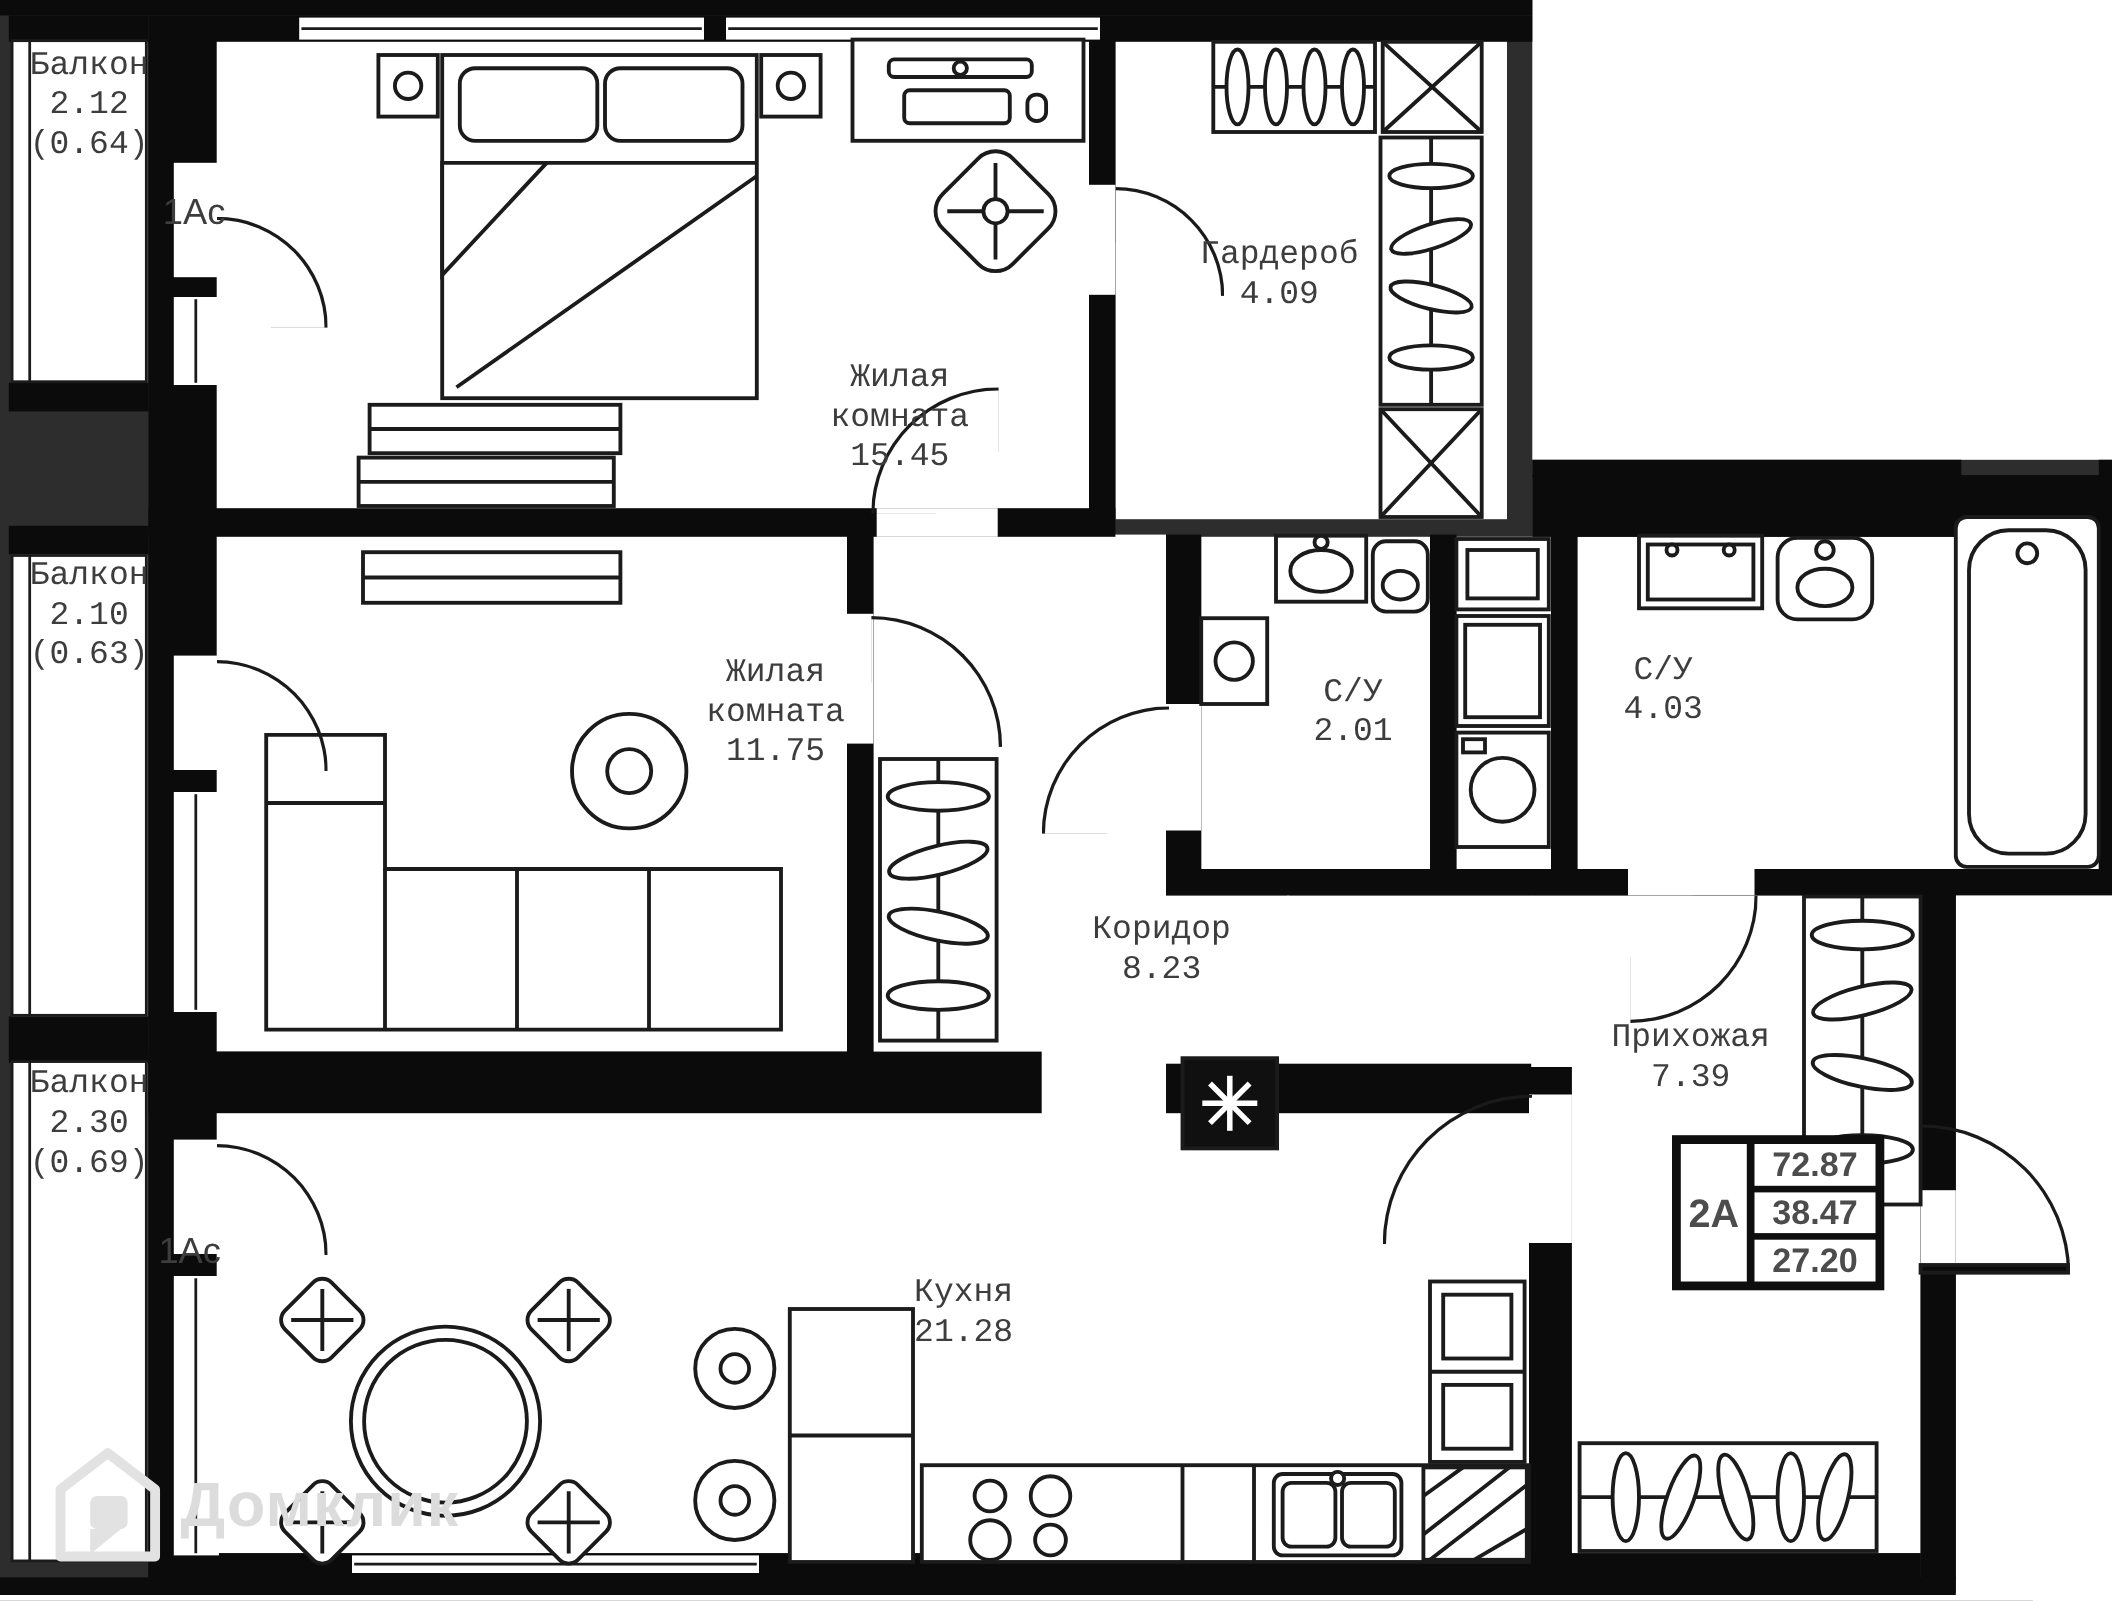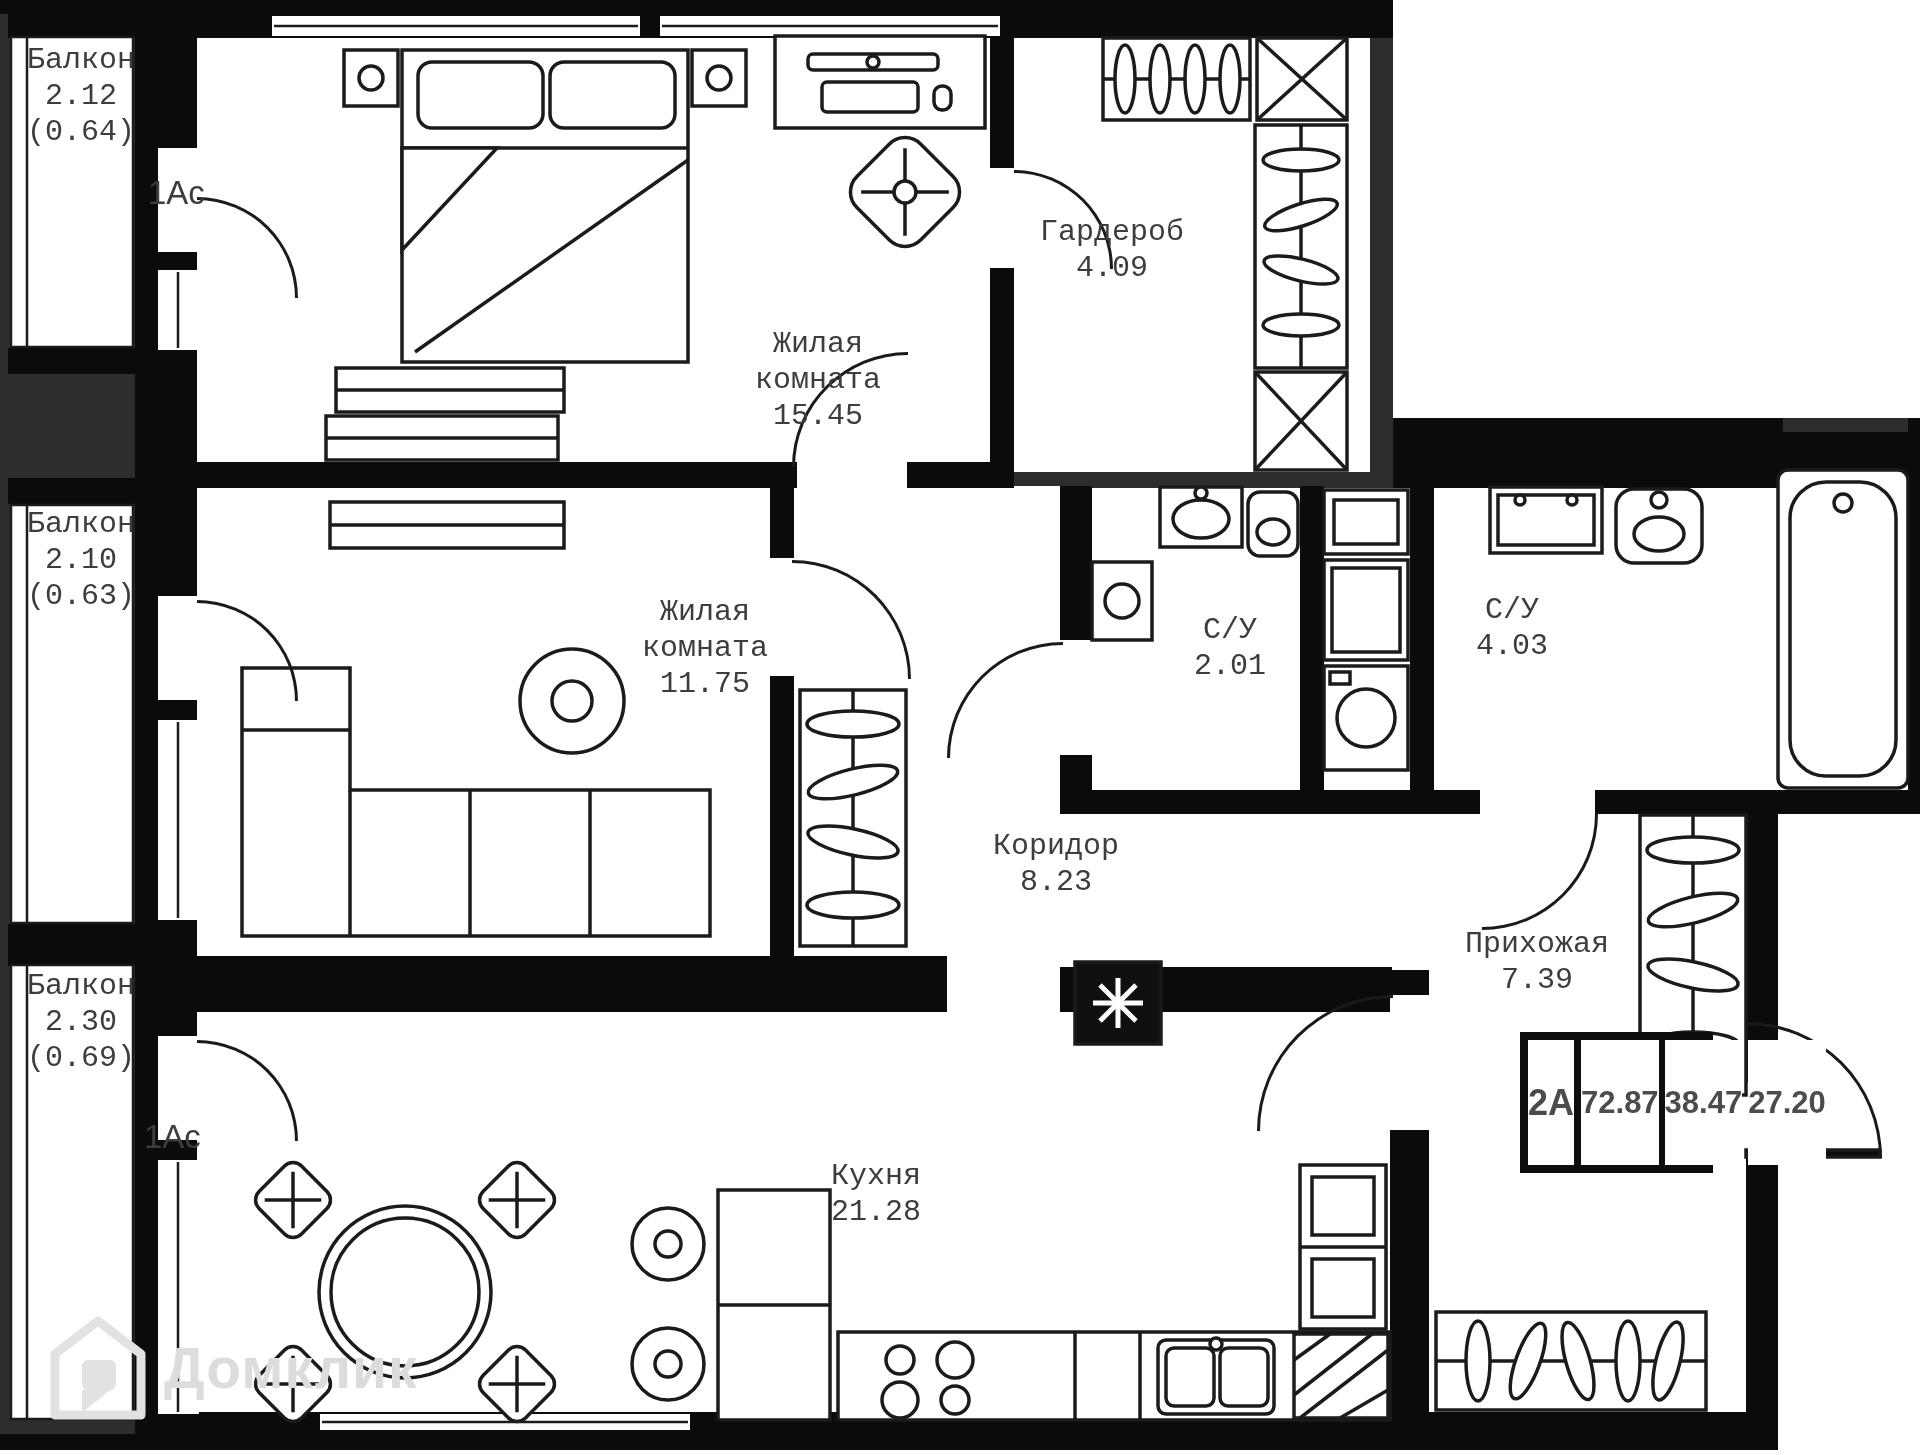--- a/index.html
+++ b/index.html
@@ -12,21 +12,21 @@
   .arc{position:absolute;background:transparent;}
   .lbl{position:absolute;transform:translateX(-50%);text-align:center;color:#3d3d3d;
        font-size:30px;line-height:36px;white-space:nowrap;font-family:Liberation Mono, monospace;}
   .lbl span{display:block;}
   .mark{position:absolute;color:#3d3d3d;font-size:33px;}
   #ovl{position:absolute;left:0;top:0;pointer-events:none;}
   #info-table{position:absolute;left:1520px;top:1032px;width:193px;height:141px;
       background:#0e0e0e;display:flex;padding:8px;box-sizing:border-box;gap:7px;}
   #info-table .cellL{background:#fff;width:60px;display:flex;align-items:center;justify-content:center;
       color:#4c4c4c;font-weight:700;font-size:36px;}
-  #info-table .colR{flex:1;display:flex;gap:6px;border-radius:26px;}
+  #info-table .colR{flex:1;display:flex;flex-direction:column;gap:6px;border-radius:26px;}
   #info-table .colR div{background:#fff;flex:1;display:flex;align-items:center;justify-content:center;
       color:#4c4c4c;font-weight:600;font-size:31px;}
   #logo{position:absolute;left:50px;top:1316px;display:flex;align-items:center;gap:18px;}
   #logo .brand{color:#dcdcdc;font-weight:700;font-size:57px;letter-spacing:1px;}
 </style>
 </head>
 <body>
 
 <div id="stage">
 
@@ -358,21 +358,21 @@
   <div class="lbl" style="left:818px;top:326px;">
     <span>Жилая</span>
       <span>комната</span>
       <span>15.45</span>
   </div>
   <div class="lbl" style="left:705px;top:594px;">
     <span>Жилая</span>
       <span>комната</span>
       <span>11.75</span>
   </div>
-  <div class="lbl" style="left:1112px;top:214px;">
+  <div class="lbl" style="left:1163px;top:214px;">
     <span>Гардероб</span>
       <span>4.09</span>
   </div>
   <div class="lbl" style="left:1230px;top:612px;">
     <span>С/У</span>
       <span>2.01</span>
   </div>
   <div class="lbl" style="left:1512px;top:592px;">
     <span>С/У</span>
       <span>4.03</span>

